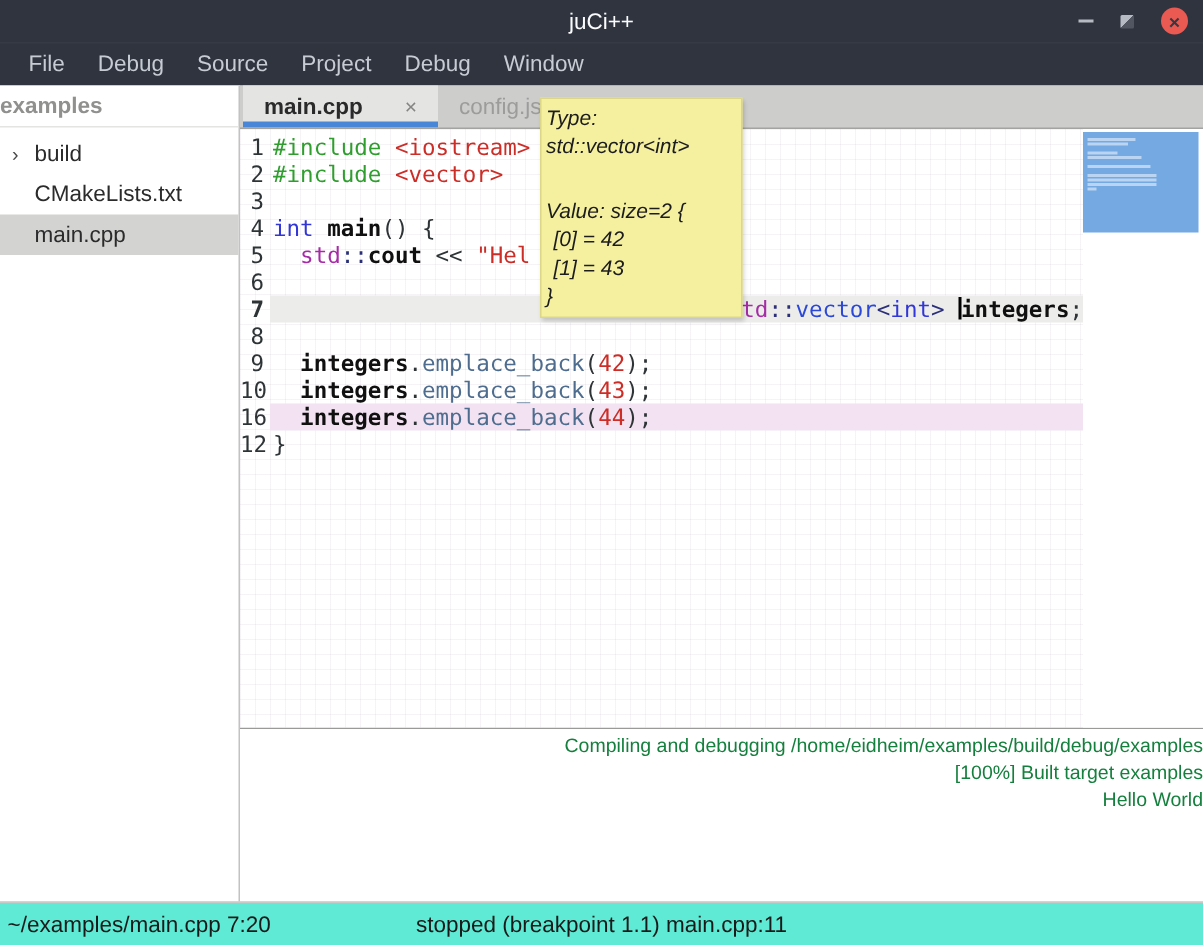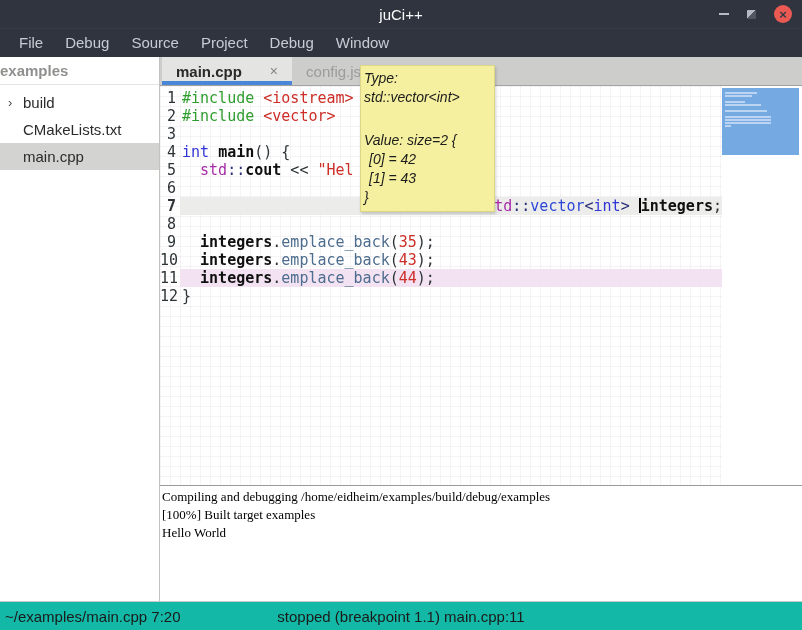--- a/index.html
+++ b/index.html
@@ -58,24 +58,24 @@
   .tok-mem{color:#4e6d8e;} .tok-num{color:#cc2d27;}
   .tok-bold{color:#101010;font-weight:bold;} .tok-pln{color:#2e3436;}
   .cursor{display:inline-block;width:2px;height:15px;background:#000;vertical-align:-2px;}
 
   .minimap{width:80px;flex:none;background:#fff;padding-top:2px;}
   .mm-region{width:77px;height:67px;background:var(--minimap);position:relative;}
   .mm-line{position:absolute;left:3px;height:2px;background:rgba(255,255,255,0.5);}
 
   
   .output{flex:1;border-top:1px solid #9a9a99;background:#fff;padding:2px 0 0 2px;min-height:0;}
-  .out-line{font-family:Liberation Serif, serif;font-size:13px;line-height:18px;color:#000000;white-space:pre;}
+  .out-line{font-family:Liberation Sans, sans-serif;font-size:13px;line-height:18px;color:#15803d;white-space:pre;text-align:right;}
 
   
-  .statusbar{height:29px;flex:none;background:#14b8a6;border-top:1px solid #c9c9c8;display:flex;align-items:center;position:relative;color:#1a1a1a;}
+  .statusbar{height:29px;flex:none;background:#5eead4;border-top:1px solid #c9c9c8;display:flex;align-items:center;position:relative;color:#1a1a1a;}
   .status-left{padding-left:5px;}
   .status-center{position:absolute;left:50%;transform:translateX(-50%);}
 
   
   .tooltip{position:absolute;left:360px;top:65px;width:135px;min-height:126px;background:var(--tooltip-bg);
     border:1px solid #dcd688;box-shadow:1px 2px 3px rgba(0,0,0,0.18);z-index:50;
     font-size:14px;color:#1c1c1c;padding:3px 3px 4px 3px;line-height:19px;font-style:italic;}
   .tt-type{margin-bottom:24px;}
   .tt-entry{padding-left:5px;}
 </style>
@@ -141,23 +141,23 @@
       <div class="editor">
         <div class="code-area">
             <div class="crow"><span class="gut">1</span><span class="ltxt"><span class="tok-pre">#include</span><span class="tok-pln"> </span><span class="tok-str">&lt;iostream&gt;</span></span></div>
             <div class="crow"><span class="gut">2</span><span class="ltxt"><span class="tok-pre">#include</span><span class="tok-pln"> </span><span class="tok-str">&lt;vector&gt;</span></span></div>
             <div class="crow"><span class="gut">3</span><span class="ltxt"></span></div>
             <div class="crow"><span class="gut">4</span><span class="ltxt"><span class="tok-kw">int</span><span class="tok-pln"> </span><span class="tok-bold">main</span><span class="tok-pln">() {</span></span></div>
             <div class="crow"><span class="gut">5</span><span class="ltxt"><span class="tok-pln">  </span><span class="tok-ns">std</span><span class="tok-op">::</span><span class="tok-bold">cout</span><span class="tok-pln"> &lt;&lt; </span><span class="tok-str">"Hel</span></span></div>
             <div class="crow"><span class="gut">6</span><span class="ltxt"></span></div>
             <div class="crow"><span class="gut cur">7</span><span class="ltxt bg-current"><span class="tok-pln">  </span><span class="tok-ns">std</span><span class="tok-op">::</span><span class="tok-typ">vector</span><span class="tok-op">&lt;</span><span class="tok-kw">int</span><span class="tok-op">&gt;</span><span class="tok-pln"> </span><span class="cursor"></span><span class="tok-bold">integers</span><span class="tok-pln">;</span></span></div>
             <div class="crow"><span class="gut">8</span><span class="ltxt"></span></div>
-            <div class="crow"><span class="gut">9</span><span class="ltxt"><span class="tok-pln">  </span><span class="tok-bold">integers</span><span class="tok-pln">.</span><span class="tok-mem">emplace_back</span><span class="tok-pln">(</span><span class="tok-num">35</span><span class="tok-pln">);</span></span></div>
+            <div class="crow"><span class="gut">9</span><span class="ltxt"><span class="tok-pln">  </span><span class="tok-bold">integers</span><span class="tok-pln">.</span><span class="tok-mem">emplace_back</span><span class="tok-pln">(</span><span class="tok-num">42</span><span class="tok-pln">);</span></span></div>
             <div class="crow"><span class="gut">10</span><span class="ltxt"><span class="tok-pln">  </span><span class="tok-bold">integers</span><span class="tok-pln">.</span><span class="tok-mem">emplace_back</span><span class="tok-pln">(</span><span class="tok-num">43</span><span class="tok-pln">);</span></span></div>
-            <div class="crow"><span class="gut">11</span><span class="ltxt bg-stop"><span class="tok-pln">  </span><span class="tok-bold">integers</span><span class="tok-pln">.</span><span class="tok-mem">emplace_back</span><span class="tok-pln">(</span><span class="tok-num">44</span><span class="tok-pln">);</span></span></div>
+            <div class="crow"><span class="gut">16</span><span class="ltxt bg-stop"><span class="tok-pln">  </span><span class="tok-bold">integers</span><span class="tok-pln">.</span><span class="tok-mem">emplace_back</span><span class="tok-pln">(</span><span class="tok-num">44</span><span class="tok-pln">);</span></span></div>
             <div class="crow"><span class="gut">12</span><span class="ltxt"><span class="tok-pln">}</span></span></div>
           </div>
         <div class="minimap">
           <div class="mm-region">
             <div class="mm-line" style="top:4px;width:32px"></div>
             <div class="mm-line" style="top:7px;width:27px"></div>
             <div class="mm-line" style="top:13px;width:20px"></div>
             <div class="mm-line" style="top:16px;width:36px"></div>
             <div class="mm-line" style="top:22px;width:42px"></div>
             <div class="mm-line" style="top:28px;width:46px"></div>

